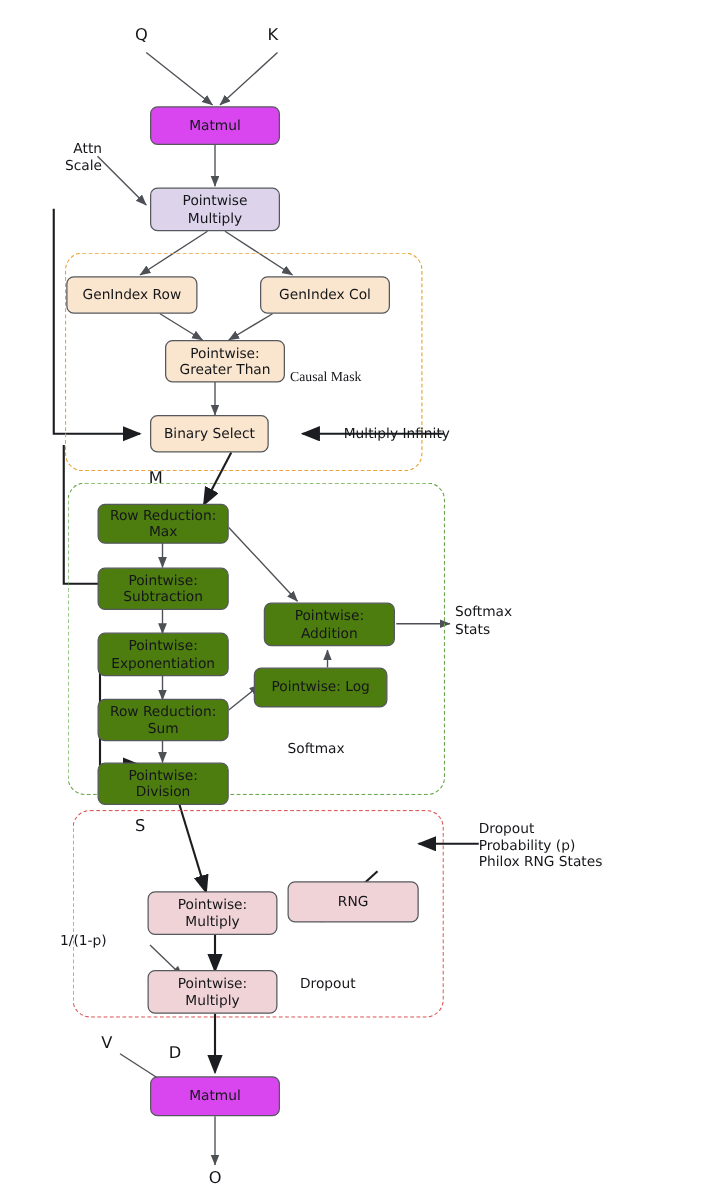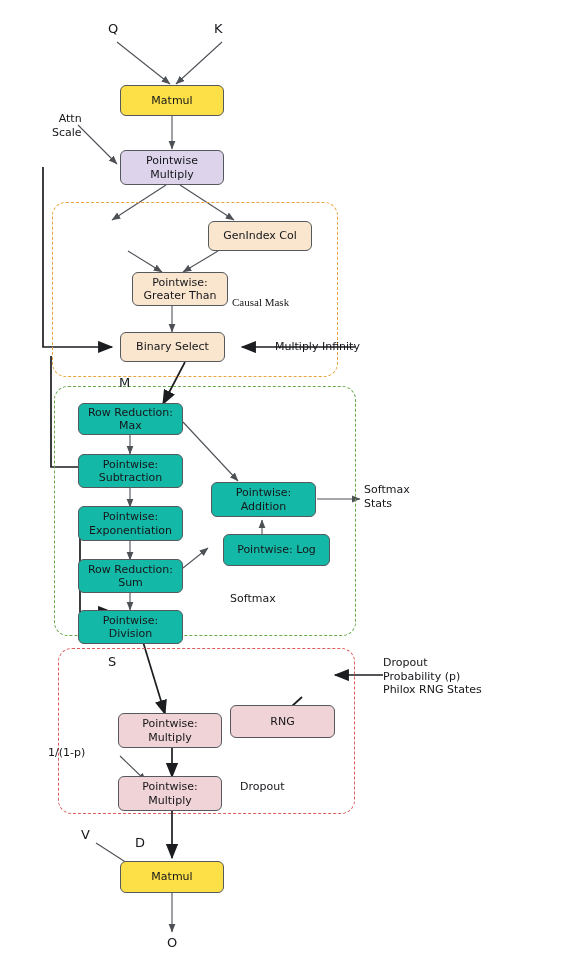--- a/index.html
+++ b/index.html
@@ -2,24 +2,24 @@
 <html><head>
 <meta charset="utf-8">
 <style>
   html,body{margin:0;padding:0;background:#ffffff;}
   body{font-family:"DejaVu Sans","Liberation Sans",sans-serif;}
   #stage{position:relative;width:563px;height:957px;background:#ffffff;overflow:hidden;}
   svg#edges{position:absolute;left:0;top:0;width:563px;height:957px;}
   .node{position:absolute;box-sizing:border-box;border:1px solid #55585c;border-radius:6px;
         display:flex;align-items:center;justify-content:center;text-align:center;
         font-size:11px;line-height:13.5px;color:#15161a;padding:2px 4px;}
-  .n-blue{background:#fde047;}
+  .n-blue{background:#d946ef;}
   .n-purple{background:#ddd4ec;text-align:center;}
   .n-orange{background:#fae5ce;}
-  .n-green{background:#14b8a6;}
+  .n-green{background:#4d7c0f;}
   .n-pink{background:#f0d3d6;}
   .group{position:absolute;box-sizing:border-box;border:1.6px dashed #e8a33d;border-radius:14px;background:transparent;}
   .group.g-green{border-color:#6aa84f;}
   .group.g-red{border-color:#e05c5c;}
   .lbl{position:absolute;font-size:11px;line-height:13.5px;color:#15161a;white-space:pre;}
   .lbl.big{font-size:13px;}
 </style>
 </head>
 <body>
 
@@ -73,44 +73,45 @@
 
   <div class="group" style="left:52px;top:202px;width:286px;height:175px;"></div>
   <div class="group g-green" style="left:54px;top:386px;width:302px;height:250px;"></div>
   <div class="group g-red" style="left:58px;top:648px;width:297px;height:166px;"></div>
 
   <div class="node n-blue" style="left:120px;top:85px;width:104px;height:31px;">Matmul</div>
 
   <div class="node n-purple" style="left:120px;top:150px;width:104px;height:35px;white-space:pre-line;">Pointwise
 Multiply</div>
 
+  <div class="node n-orange" style="left:53px;top:221px;width:105px;height:30px;">GenIndex Row</div>
 
   <div class="node n-orange" style="left:190px;top:221px;width:104px;height:30px;margin-left:18px;">GenIndex Col</div>
 
   <div class="node n-orange" style="left:132px;top:272px;width:96px;height:34px;white-space:pre-line;">Pointwise:
 Greater Than</div>
 
-  <div class="node n-orange" style="left:120px;top:332px;width:105px;height:30px;">Binary Select</div>
+  <div class="node n-orange" style="left:120px;top:332px;width:95px;height:30px;">Binary Select</div>
 
   <div class="node n-green" style="left:78px;top:403px;width:105px;height:32px;white-space:pre-line;">Row Reduction:
 Max</div>
 
   <div class="node n-green" style="left:78px;top:454px;width:105px;height:34px;white-space:pre-line;">Pointwise:
 Subtraction</div>
 
   <div class="node n-green" style="left:78px;top:506px;width:105px;height:35px;white-space:pre-line;">Pointwise:
 Exponentiation</div>
 
   <div class="node n-green" style="left:78px;top:559px;width:105px;height:34px;white-space:pre-line;">Row Reduction:
 Sum</div>
 
   <div class="node n-green" style="left:78px;top:610px;width:105px;height:34px;white-space:pre-line;">Pointwise:
 Division</div>
 
-  <div class="node n-green" style="left:223px;top:534px;width:107px;height:32px;">Pointwise: Log</div>
+  <div class="node n-green" style="left:203px;top:534px;width:107px;height:32px;">Pointwise: Log</div>
 
   <div class="node n-green" style="left:211px;top:482px;width:105px;height:35px;white-space:pre-line;">Pointwise:
 Addition</div>
 
   <div class="node n-pink" style="left:230px;top:661px;width:105px;height:33px;margin-top:44px;">RNG</div>
 
   <div class="node n-pink" style="left:118px;top:713px;width:104px;height:35px;white-space:pre-line;">Pointwise:
 Multiply</div>
 
   <div class="node n-pink" style="left:118px;top:776px;width:104px;height:35px;white-space:pre-line;">Pointwise:

